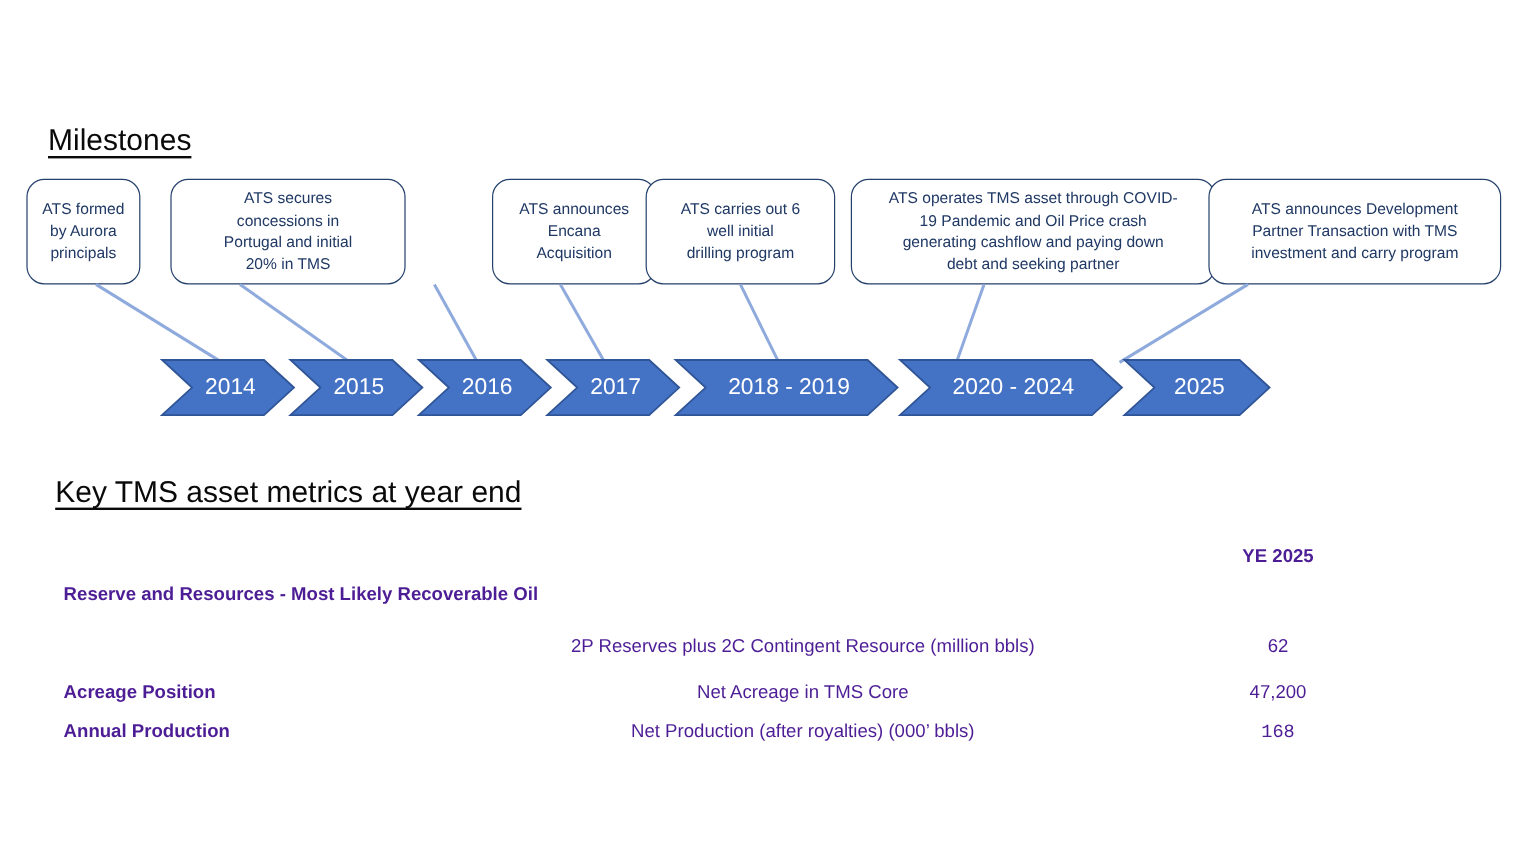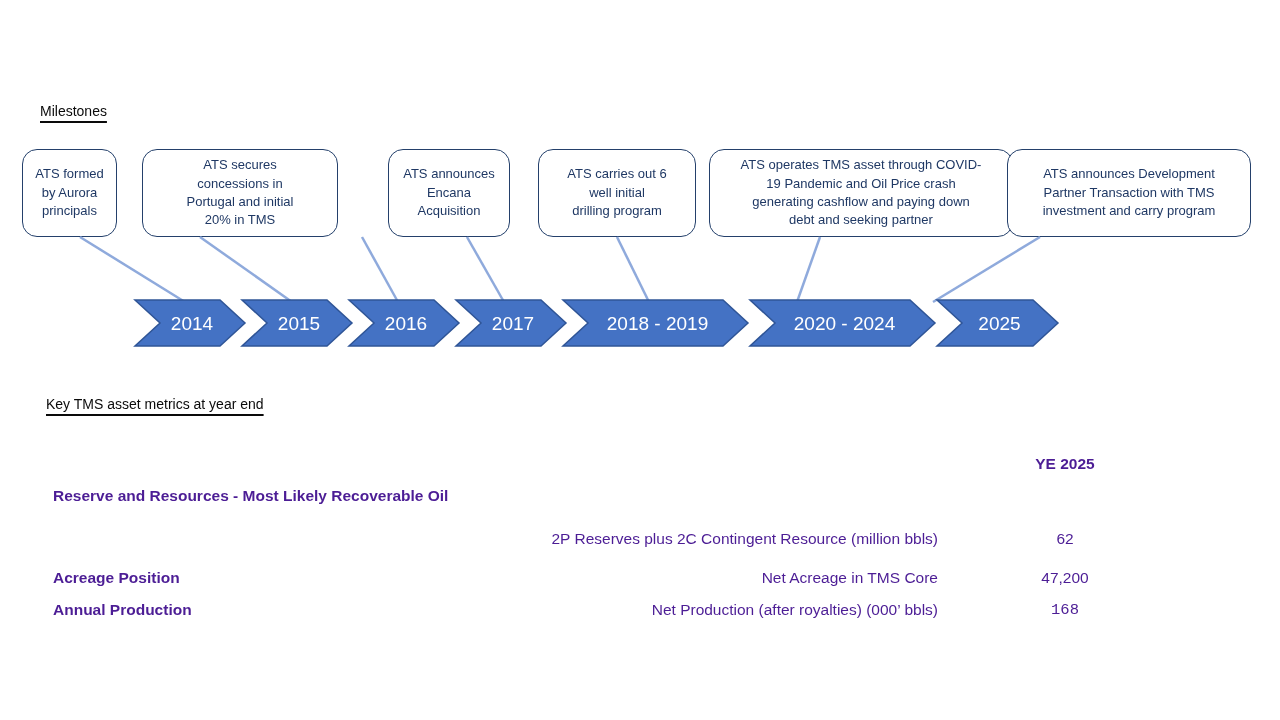--- a/index.html
+++ b/index.html
@@ -1,57 +1,57 @@
 <!DOCTYPE html>
 <html><head>
 <meta charset="utf-8">
 <style>
   html,body{margin:0;padding:0;background:#ffffff;}
   .slide{
     position:relative;width:1280px;height:720px;background:#ffffff;overflow:hidden;
     font-family:"Liberation Sans",sans-serif;color:#000;
   }
   .heading{
-    position:absolute;font-size:14px;color:#0a0a0a;
+    position:absolute;font-size:25px;color:#0a0a0a;
     text-decoration:underline;text-decoration-thickness:1.5px;text-underline-offset:5px;
     white-space:nowrap;
   }
   #milestones-heading{left:40px;top:103px;}
   #metrics-heading{left:46px;top:396px;}
   .callout{
     position:absolute;top:149px;height:88px;box-sizing:border-box;
     border:1.5px solid #24406b;border-radius:15px;background:#ffffff;
     display:flex;align-items:center;justify-content:center;
     text-align:center;white-space:pre-line;
     font-size:13px;line-height:1.42;color:#1f3864;
     padding:2px 4px;
   }
   #timeline-svg{position:absolute;left:0;top:0;pointer-events:none;}
   #timeline-svg text{font-family:"Liberation Sans",sans-serif;}
   .trow-cell{position:absolute;font-size:15.5px;color:#4c1d95;white-space:nowrap;}
   .cat{left:53px;font-weight:bold;}
-  .metric{left:400px;width:538px;text-align:right;}
+  .metric{left:400px;width:538px;text-align:center;}
   .val{left:1005px;width:120px;text-align:center;}
   .hdr{font-weight:bold;}
 </style>
 </head>
 <body>
 
 <div class="slide">
 
   <div class="heading" id="milestones-heading">Milestones</div>
 
   <div class="callout" style="left:22px;width:95px;">ATS formed
 by Aurora
 principals</div>
   <div class="callout" style="left:142px;width:196px;">ATS secures
 concessions in
 Portugal and initial
 20% in TMS</div>
-  <div class="callout" style="left:388px;width:122px;">ATS announces
+  <div class="callout" style="left:410px;width:137px;">ATS announces
 Encana
 Acquisition</div>
   <div class="callout" style="left:538px;width:158px;">ATS carries out 6
 well initial
 drilling program</div>
   <div class="callout" style="left:709px;width:304px;">ATS operates TMS asset through COVID-
 19 Pandemic and Oil Price crash
 generating cashflow and paying down
 debt and seeking partner</div>
   <div class="callout" style="left:1007px;width:244px;">ATS announces Development

